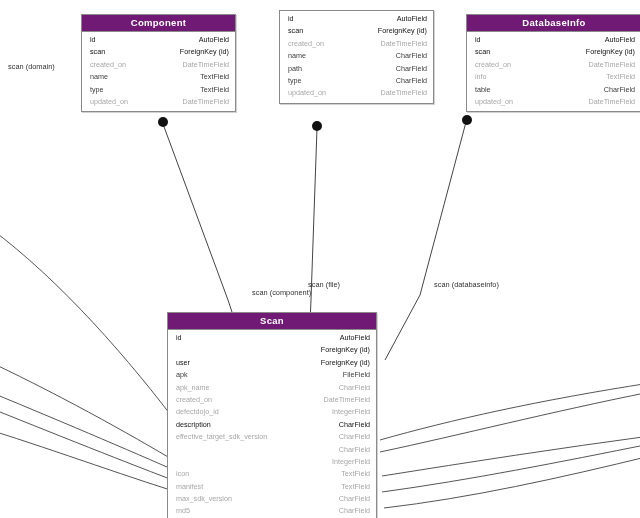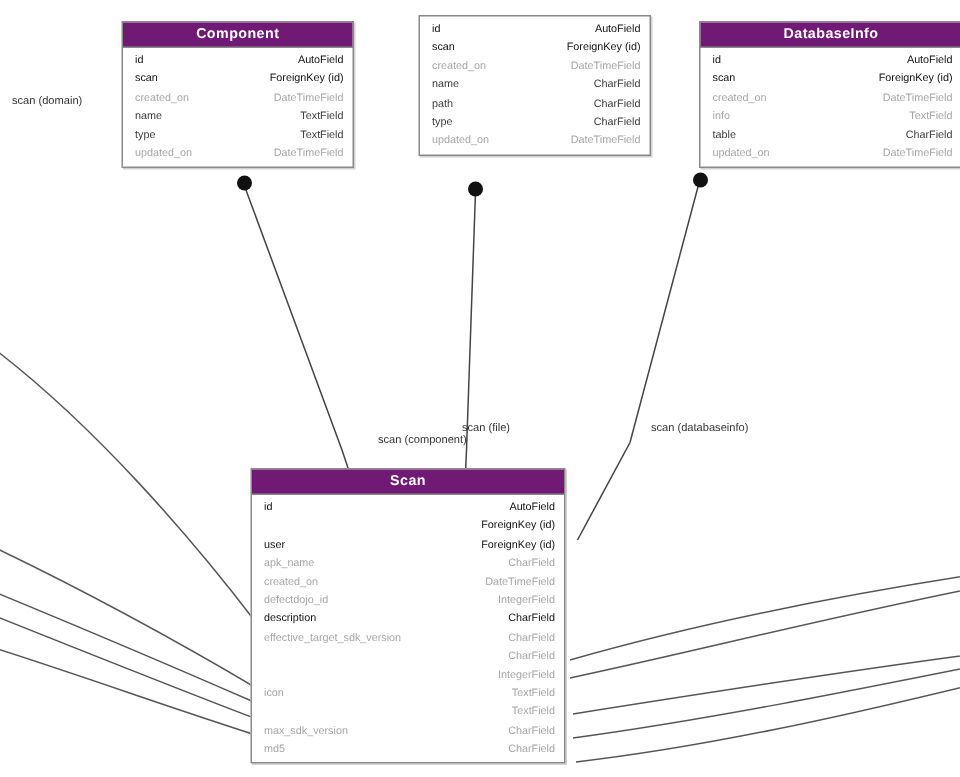--- a/index.html
+++ b/index.html
@@ -220,20 +220,24 @@
         <span class="field-name fw-scan">id</span>
         <span class="field-type">AutoField</span>
       </div>
       <div class="field-row strong">
         <span class="field-type">ForeignKey (id)</span>
       </div>
       <div class="field-row strong">
         <span class="field-name fw-scan">user</span>
         <span class="field-type">ForeignKey (id)</span>
       </div>
+      <div class="field-row normal">
+        <span class="field-name fw-scan">apk</span>
+        <span class="field-type">FileField</span>
+      </div>
       <div class="field-row muted">
         <span class="field-name fw-scan">apk_name</span>
         <span class="field-type">CharField</span>
       </div>
       <div class="field-row muted">
         <span class="field-name fw-scan">created_on</span>
         <span class="field-type">DateTimeField</span>
       </div>
       <div class="field-row muted">
         <span class="field-name fw-scan">defectdojo_id</span>
@@ -251,20 +255,21 @@
         <span class="field-type">CharField</span>
       </div>
       <div class="field-row muted">
         <span class="field-type">IntegerField</span>
       </div>
       <div class="field-row muted">
         <span class="field-name fw-scan">icon</span>
         <span class="field-type">TextField</span>
       </div>
       <div class="field-row muted">
+        <span class="field-name fw-scan">manifest</span>
         <span class="field-type">TextField</span>
       </div>
       <div class="field-row muted">
         <span class="field-name fw-scan">max_sdk_version</span>
         <span class="field-type">CharField</span>
       </div>
       <div class="field-row muted">
         <span class="field-name fw-scan">md5</span>
         <span class="field-type">CharField</span>
       </div>

